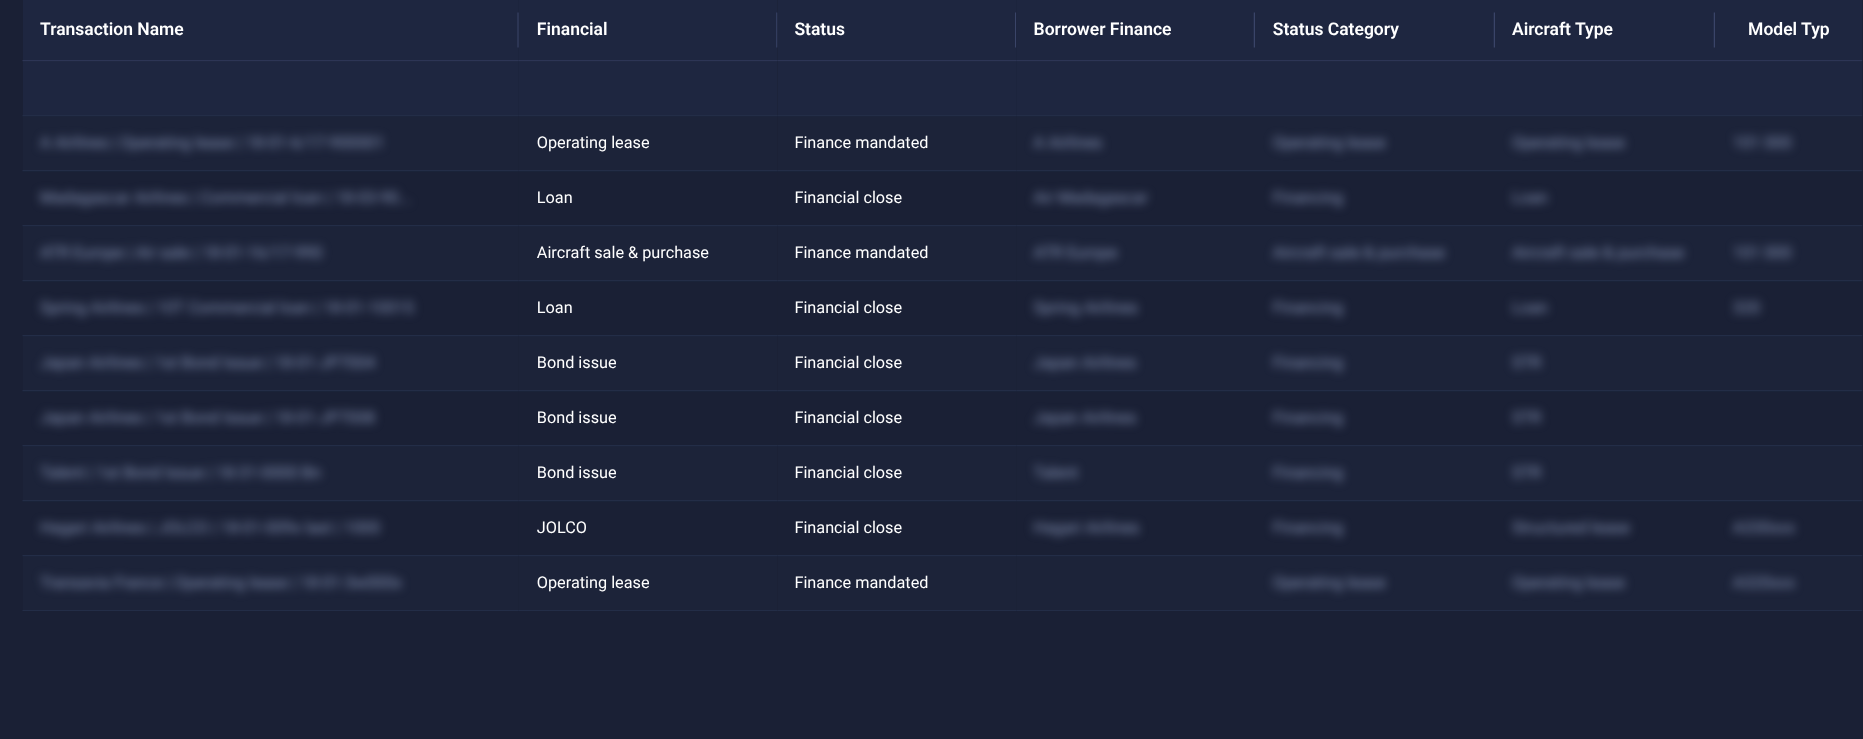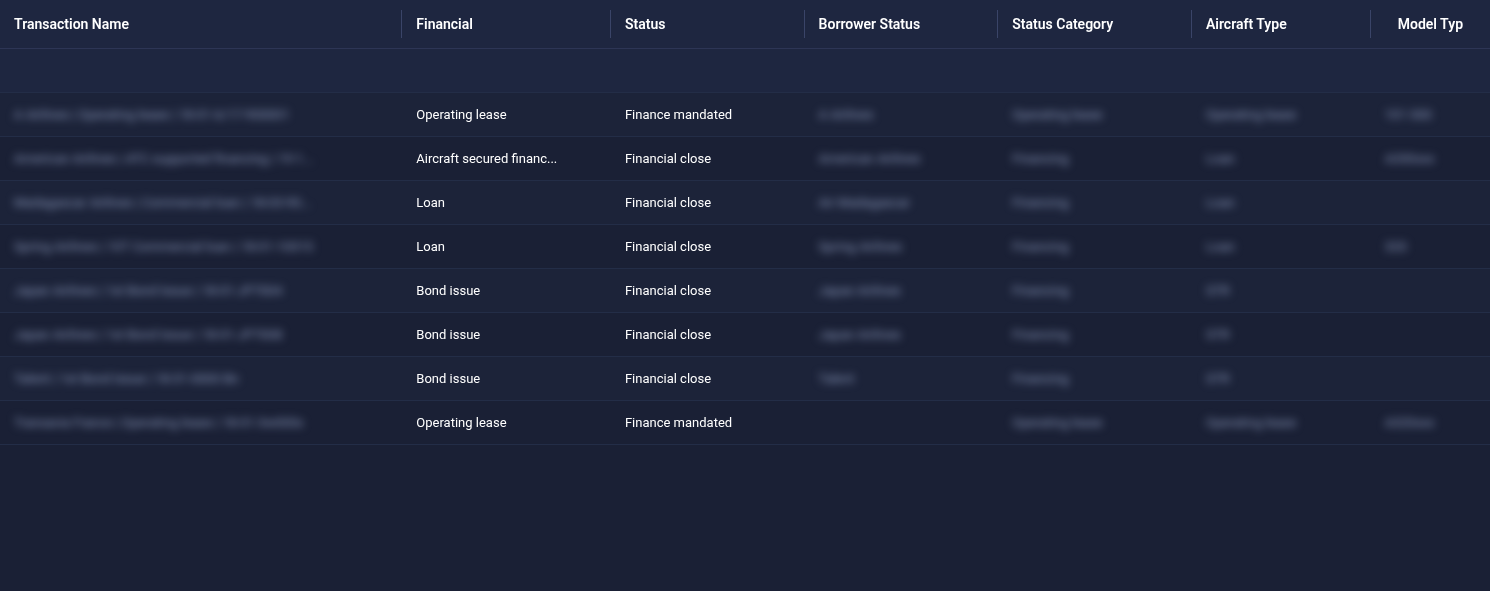--- a/index.html
+++ b/index.html
@@ -13,20 +13,21 @@
       font-family: -apple-system, BlinkMacSystemFont, 'Segoe UI', Roboto, sans-serif;
       color: #ffffff;
       width: 1490px;
       min-height: 591px;
       overflow-x: hidden;
     }
 
     .table-container {
       width: 100%;
       overflow-x: auto;
+      padding-left: 18px;
     }
 
     table {
       width: 100%;
       border-collapse: collapse;
       table-layout: fixed;
     }
 
     thead tr {
       background-color: #1e2640;
@@ -95,21 +96,21 @@
 </head>
 <body>
 
 <div class="table-container">
   <table>
     <thead>
       <tr>
         <th class="col-transaction">Transaction Name</th>
         <th class="col-structure">Financial</th>
         <th class="col-status">Status</th>
-        <th class="col-borrower">Borrower Status</th>
+        <th class="col-borrower">Borrower Finance</th>
         <th class="col-category">Status Category</th>
         <th class="col-type">Aircraft Type</th>
         <th class="col-model">Model Typ</th>
       </tr>
     </thead>
     <tbody id="table-body">
     <tr class="empty-row">
           <td></td>
           <td></td>
           <td></td>
@@ -121,38 +122,38 @@
         <tr>
           <td class="blurred">A Airlines | Operating lease | 18-01-6/17-900001</td>
           <td>Operating lease</td>
           <td>Finance mandated</td>
           <td class="blurred">A Airlines</td>
           <td class="blurred">Operating lease</td>
           <td class="blurred">Operating lease</td>
           <td class="blurred">101 000</td>
         </tr>
         <tr>
-          <td class="blurred">American Airlines | ATC supported financing | 19-1...</td>
-          <td>Aircraft secured financ...</td>
-          <td>Financial close</td>
-          <td class="blurred">American Airlines</td>
-          <td class="blurred">Financing</td>
-          <td class="blurred">Loan</td>
-          <td class="blurred">A330xxx</td>
-        </tr>
-        <tr>
           <td class="blurred">Madagascar Airlines | Commercial loan | 18-03-90...</td>
           <td>Loan</td>
           <td>Financial close</td>
           <td class="blurred">Air Madagascar</td>
           <td class="blurred">Financing</td>
           <td class="blurred">Loan</td>
           <td></td>
         </tr>
         <tr>
+          <td class="blurred">ATR Europe | Air sale | 18-01-16/17-990</td>
+          <td>Aircraft sale &amp; purchase</td>
+          <td>Finance mandated</td>
+          <td class="blurred">ATR Europe</td>
+          <td class="blurred">Aircraft sale &amp; purchase</td>
+          <td class="blurred">Aircraft sale &amp; purchase</td>
+          <td class="blurred">101 000</td>
+        </tr>
+        <tr>
           <td class="blurred">Spring Airlines | 10T Commercial loan | 18-01-10015</td>
           <td>Loan</td>
           <td>Financial close</td>
           <td class="blurred">Spring Airlines</td>
           <td class="blurred">Financing</td>
           <td class="blurred">Loan</td>
           <td class="blurred">320</td>
         </tr>
         <tr>
           <td class="blurred">Japan Airlines | 1st Bond Issue | 18-01-JP7004</td>
@@ -173,20 +174,29 @@
           <td></td>
         </tr>
         <tr>
           <td class="blurred">Talent | 1st Bond Issue | 18-31-0000 Bn</td>
           <td>Bond issue</td>
           <td>Financial close</td>
           <td class="blurred">Talent</td>
           <td class="blurred">Financing</td>
           <td class="blurred">STR</td>
           <td></td>
+        </tr>
+        <tr>
+          <td class="blurred">Hagari Airlines | JOLCO | 18-01-009x last | 1000</td>
+          <td>JOLCO</td>
+          <td>Financial close</td>
+          <td class="blurred">Hagari Airlines</td>
+          <td class="blurred">Financing</td>
+          <td class="blurred">Structured lease</td>
+          <td class="blurred">A330xxx</td>
         </tr>
         <tr>
           <td class="blurred">Transavia France | Operating lease | 18-01-3w000x</td>
           <td>Operating lease</td>
           <td>Finance mandated</td>
           <td></td>
           <td class="blurred">Operating lease</td>
           <td class="blurred">Operating lease</td>
           <td class="blurred">A320xxx</td>
         </tr>

